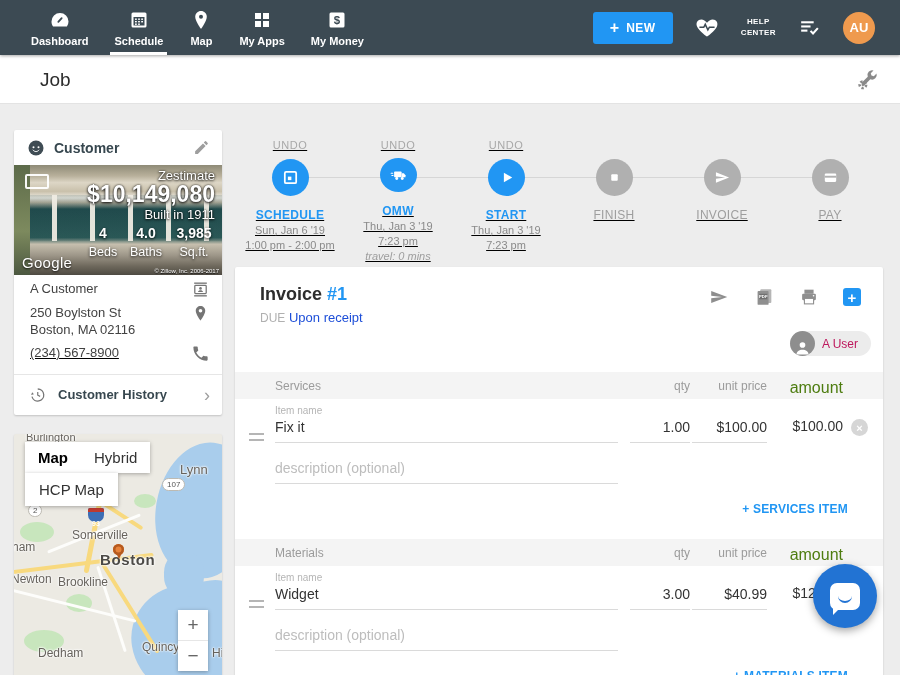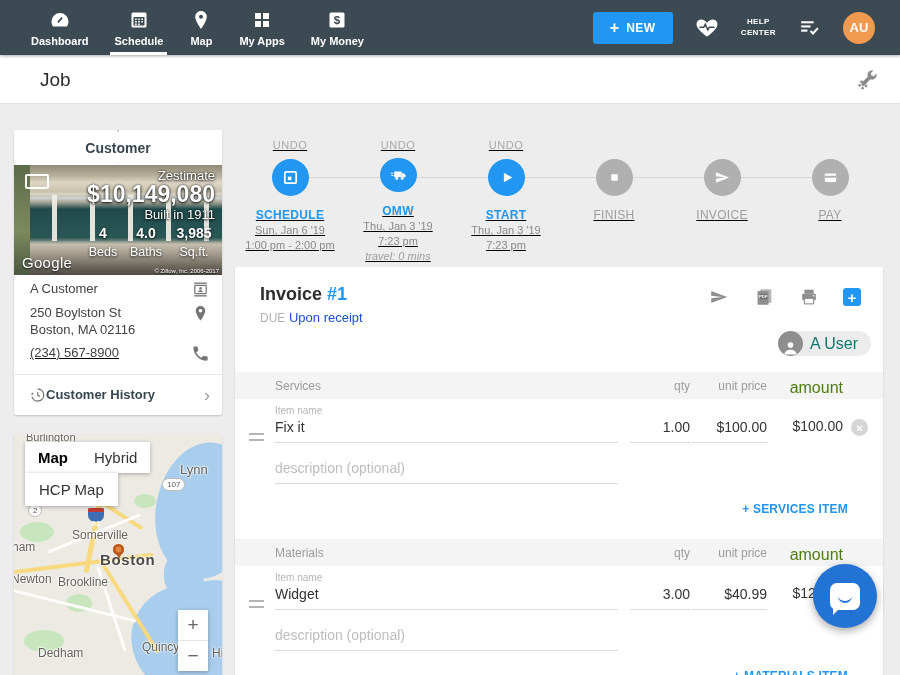--- a/index.html
+++ b/index.html
@@ -33,21 +33,21 @@
   .pagebar { position:absolute; top:55px; left:0; width:900px; height:49px; background:#fff;
              border-bottom:1px solid #e3e3e3; z-index:30; }
   .page-title { position:absolute; left:40px; top:14px; font-size:19px; color:#2d2d2d; }
   .page-tools { position:absolute; right:20px; top:12px; width:26px; height:26px; cursor:pointer; }
 
   
   .card { position:absolute; background:#fff; box-shadow:0 1px 2px rgba(0,0,0,.18); border-radius:2px; }
 
   
   .customer-card { left:14px; top:130px; width:208px; height:285px; }
-  .cust-head { height:35px; display:flex; align-items:center; padding:0 12px; gap:8px;flex-direction:column; }
+  .cust-head { height:35px; display:flex; align-items:center; padding:0 12px; gap:8px; }
   .cust-head .ttl { font-size:14px; font-weight:bold; color:#37474f; flex:1; }
   .photo { position:relative; width:208px; height:110px; overflow:hidden;
            background:
              linear-gradient(180deg,#8e8a76 0%,#b9b19c 10%,#ddd6c6 16%,#c9c0ab 24%,#efece4 30%,#b9b2a0 34%,#204a4c 40%,#2c5a58 66%,#c6bfae 72%,#9e9789 82%,#6e685c 92%,#4e4a42 100%); }
   .photo::before { content:""; position:absolute; left:0; top:30px; width:100%; height:46px;
            background:repeating-linear-gradient(90deg, rgba(238,235,226,.95) 0 5px, rgba(32,74,76,.15) 5px 38px); }
   .photo::after { content:""; position:absolute; left:0; top:0; width:16px; height:100%;
            background:linear-gradient(180deg,#5d6b4a,#7d8a5e 60%,#4c5840); }
   .ph-frame { position:absolute; left:11px; top:9px; width:24px; height:15px;
               border:2px solid #fff; border-radius:2px; opacity:.95; z-index:3; }
@@ -66,21 +66,21 @@
   .ph-copy { position:absolute; right:3px; bottom:1px; color:#fff; font-size:6px;
              text-shadow:0 1px 1px rgba(0,0,0,.9); z-index:3; }
   .cust-row { position:absolute; left:16px; right:12px; display:flex; }
   .cust-row .txt { flex:1; font-size:13px; color:#424242; line-height:17px; }
   .cust-row svg { width:19px; height:19px; flex:none; }
   .row-name { top:150px; } .row-addr { top:174px; } .row-phone { top:214px;text-decoration:underline; }
   .cust-div { position:absolute; left:0; right:0; top:244px; border-top:1px solid #e6e6e6; }
   .row-history { position:absolute; left:0; right:0; top:244px; height:41px; display:flex;
                  align-items:center; padding:0 12px 0 14px; cursor:pointer; }
   .row-history svg { width:18px; height:18px; }
-  .row-history .txt { flex:1; font-size:13px; font-weight:bold; color:#37474f; }
+  .row-history .txt { flex:1; margin-left:12px; font-size:13px; font-weight:bold; color:#37474f; }
   .chev { color:#9e9e9e; font-size:18px; line-height:1; }
 
   
   .map-card { left:14px; top:434px; width:208px; height:258px; overflow:hidden; background:#eceae3; }
   .mp { position:absolute; }
   .water { background:#a9cdec; }
   .park { background:#c8e6bd; border-radius:50%; }
   .road { background:#f8d97e; border-radius:3px; }
   .road-w { background:#fdfdfb; border-radius:2px; }
   .map-lbl { position:absolute; font-size:11px; color:#66625c;
@@ -135,21 +135,21 @@
   .inv-due .dv { color:#1d4ed8; cursor:pointer; }
   .inv-actions { position:absolute; right:22px; top:19px; display:flex; align-items:center; gap:23px; }
   .inv-actions .act { width:22px; height:22px; cursor:pointer; }
   .plus-btn { width:18px; height:18px; background:#2196f3; border-radius:3px; color:#fff;
               display:flex; align-items:center; justify-content:center; font-size:15px;
               font-weight:bold; cursor:pointer; }
   .assignee { position:absolute; right:12px; top:64px; height:25px; background:#ececec;
               border-radius:13px; display:flex; align-items:center; gap:7px; padding-right:13px; cursor:pointer; }
   .assignee .ava { width:25px; height:25px; border-radius:50%; background:#8e8e8e; overflow:hidden;
               display:flex; align-items:flex-end; justify-content:center; }
-  .assignee .nm { font-size:16px; color:#0f766e; }
+  .assignee .nm { font-size:12px; color:#be185d; }
 
   .inv-section { position:absolute; left:0; width:648px; height:167px; }
   .sec-services { top:105px; } .sec-materials { top:272px; }
   .sec-head { position:relative; height:27px; background:#f4f4f4; }
   .sec-head .sname { position:absolute; left:40px; top:7px; font-size:12px; color:#9b9b9b; }
   .sec-head .c-qty { position:absolute; left:395px; width:60px; top:7px; text-align:right; font-size:12px; color:#9b9b9b; }
   .sec-head .c-unit { position:absolute; left:457px; width:75px; top:7px; text-align:right; font-size:12px; color:#9b9b9b; }
   .sec-head .c-amt { position:absolute; left:532px; width:76px; top:7px; text-align:right; font-size:16px; color:#4d7c0f; }
 
   .drag-handle { position:absolute; left:14px; top:61px; width:15px; height:8px; cursor:grab; }

